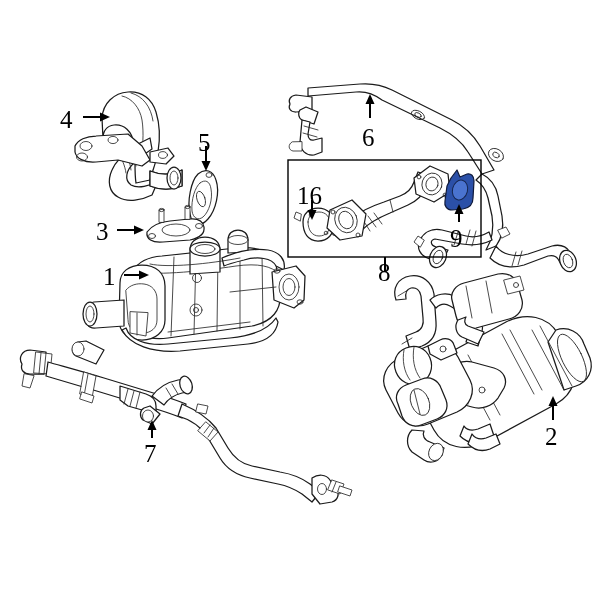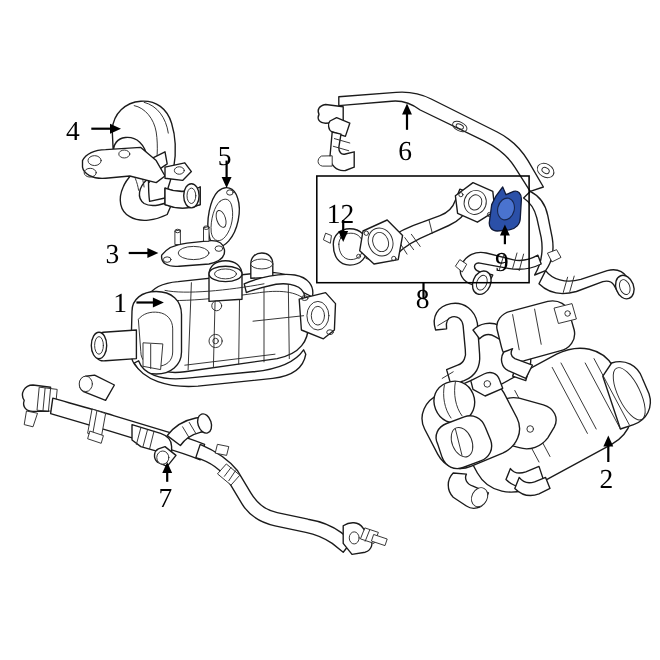--- a/index.html
+++ b/index.html
@@ -466,20 +466,20 @@
       <line class="callout-line" x1="553" y1="420" x2="553" y2="404"></line>
       <polygon points="553,396 548.5,406 557.5,406" fill="#000000"></polygon>
     </g>
 
   </svg>
 
   <div class="lbl" style="left:60px;  top:107px;">4</div>
   <div class="lbl" style="left:198px; top:130px;">5</div>
   <div class="lbl" style="left:362px; top:125px;">6</div>
   <div class="lbl" style="left:96px;  top:219px;">3</div>
-  <div class="lbl" style="left:297px; top:183px;">12</div>
+  <div class="lbl" style="left:297px; top:183px;">16</div>
   <div class="lbl" style="left:450px; top:226px;">9</div>
   <div class="lbl" style="left:103px; top:264px;">1</div>
   <div class="lbl" style="left:378px; top:260px;">8</div>
   <div class="lbl" style="left:545px; top:424px;">2</div>
   <div class="lbl" style="left:144px; top:441px;">7</div>
 
 </div>
 
 </body></html>

